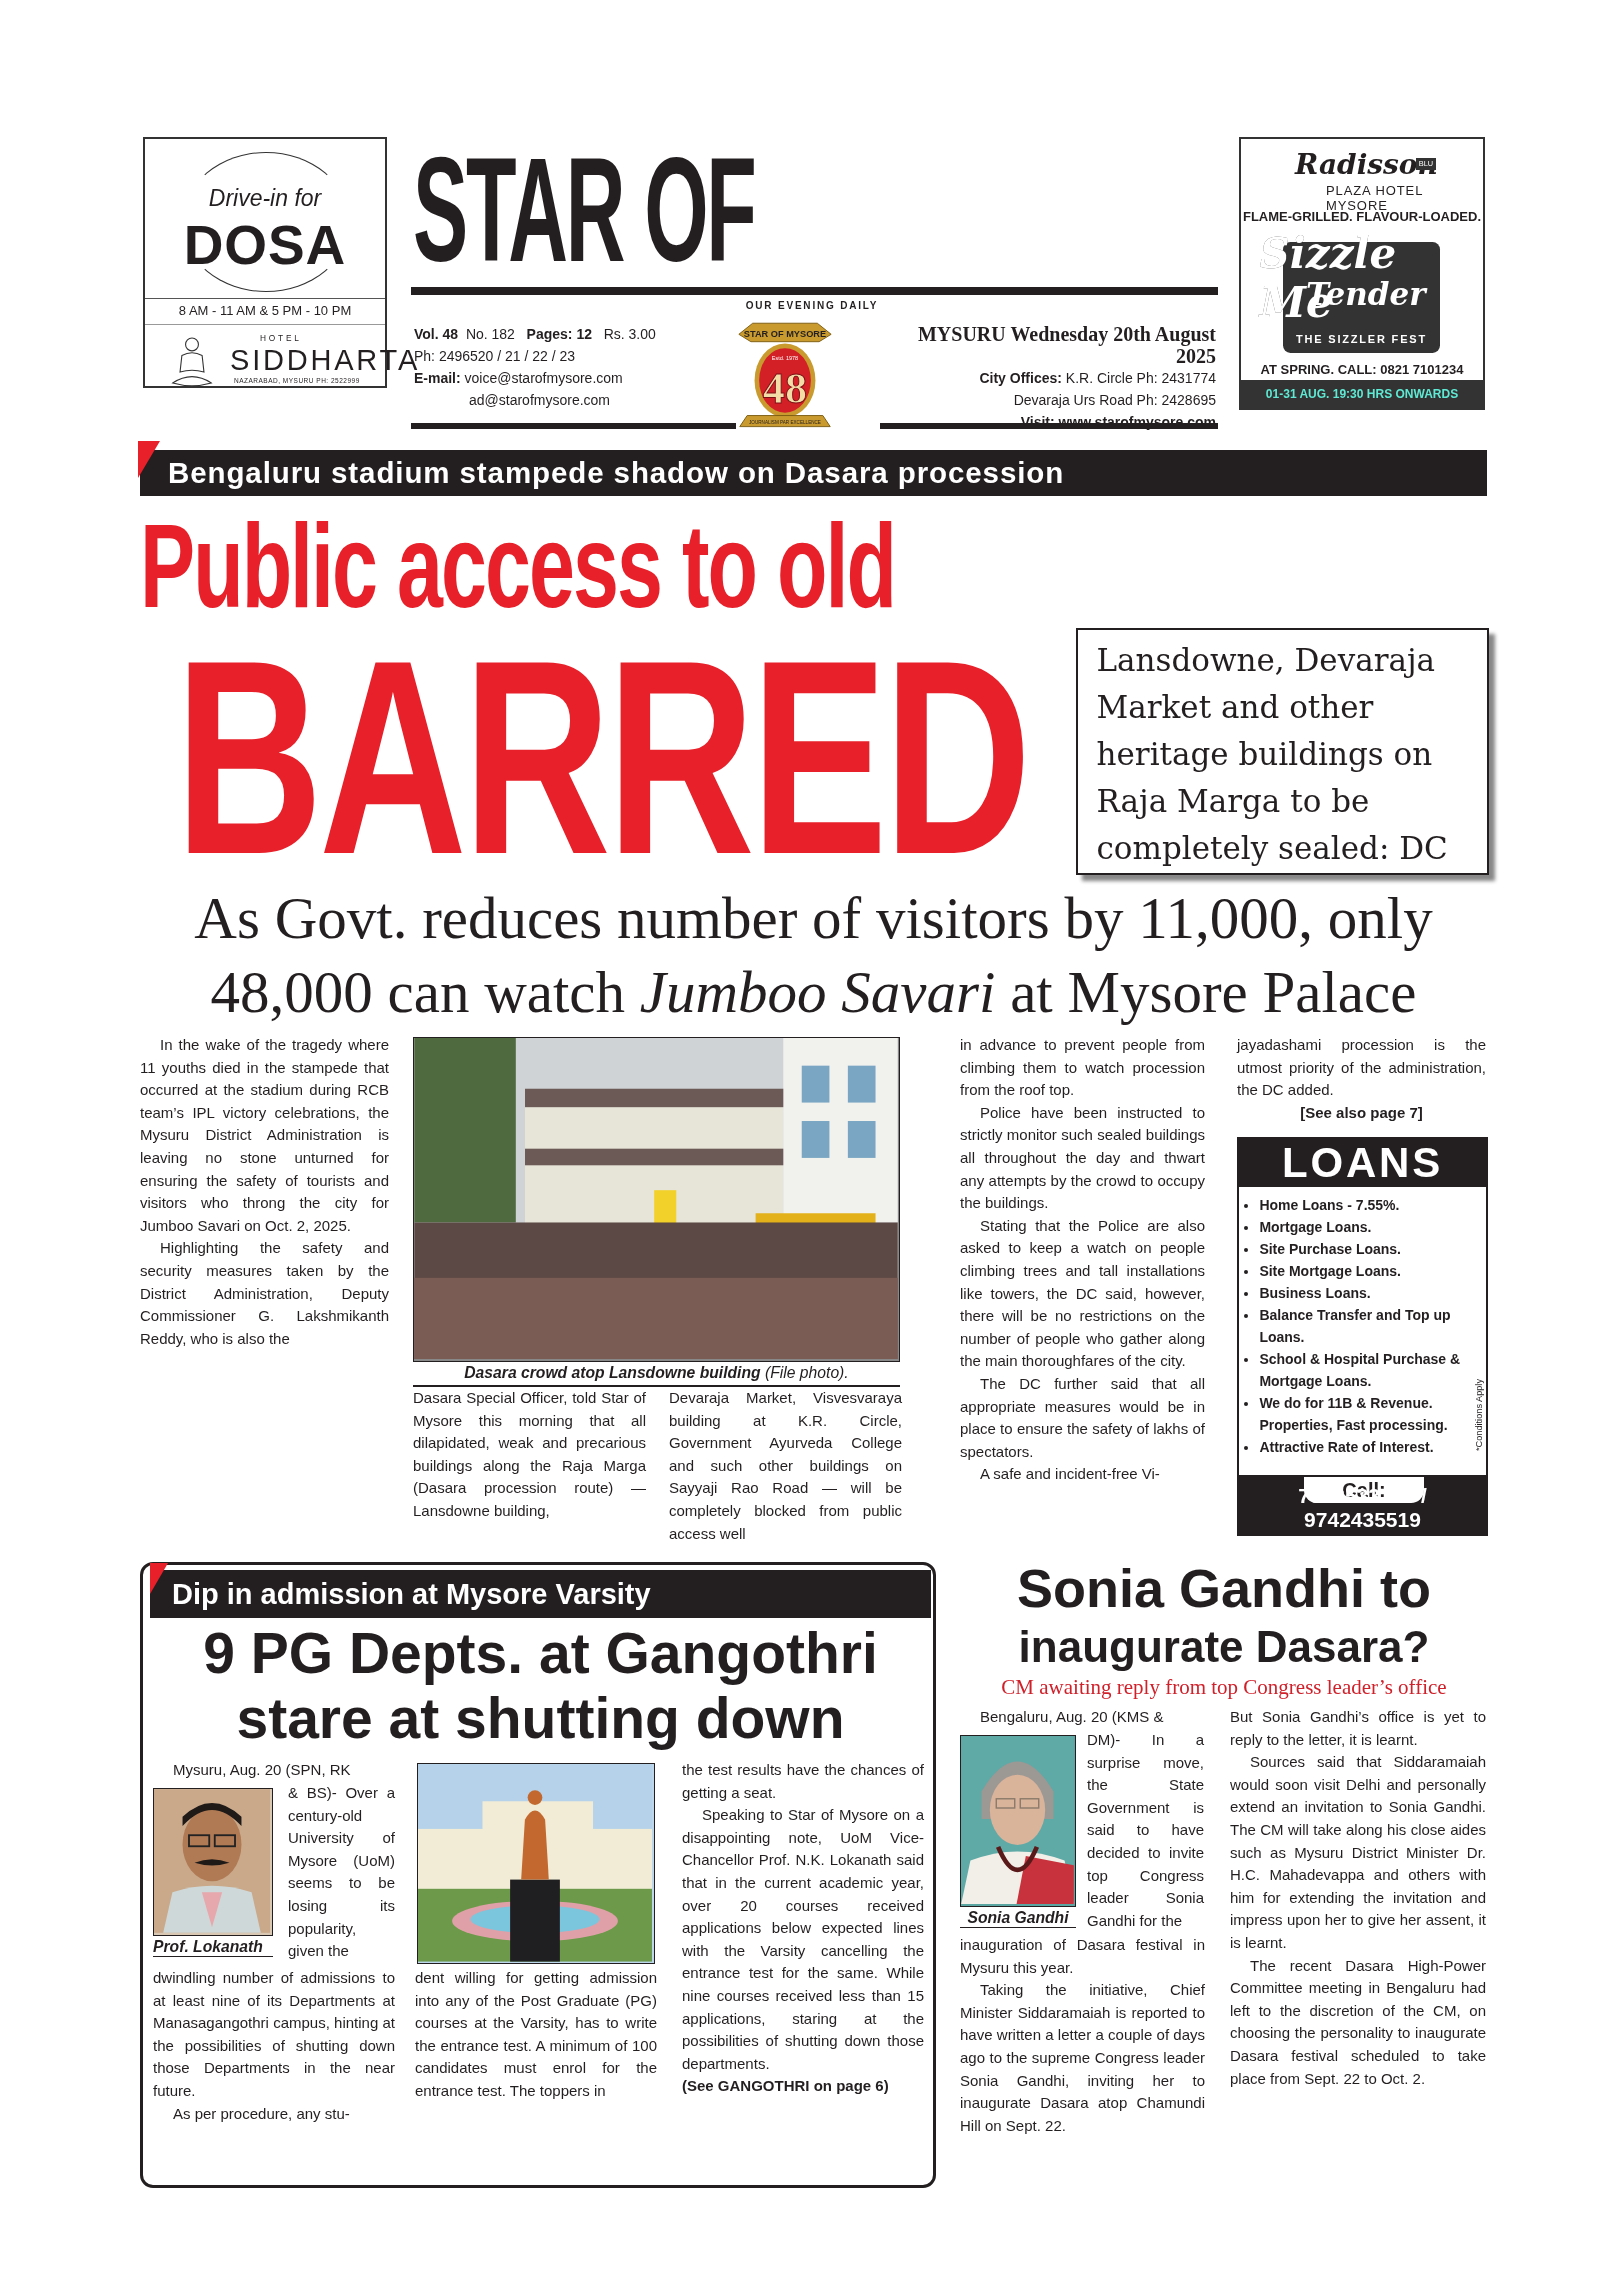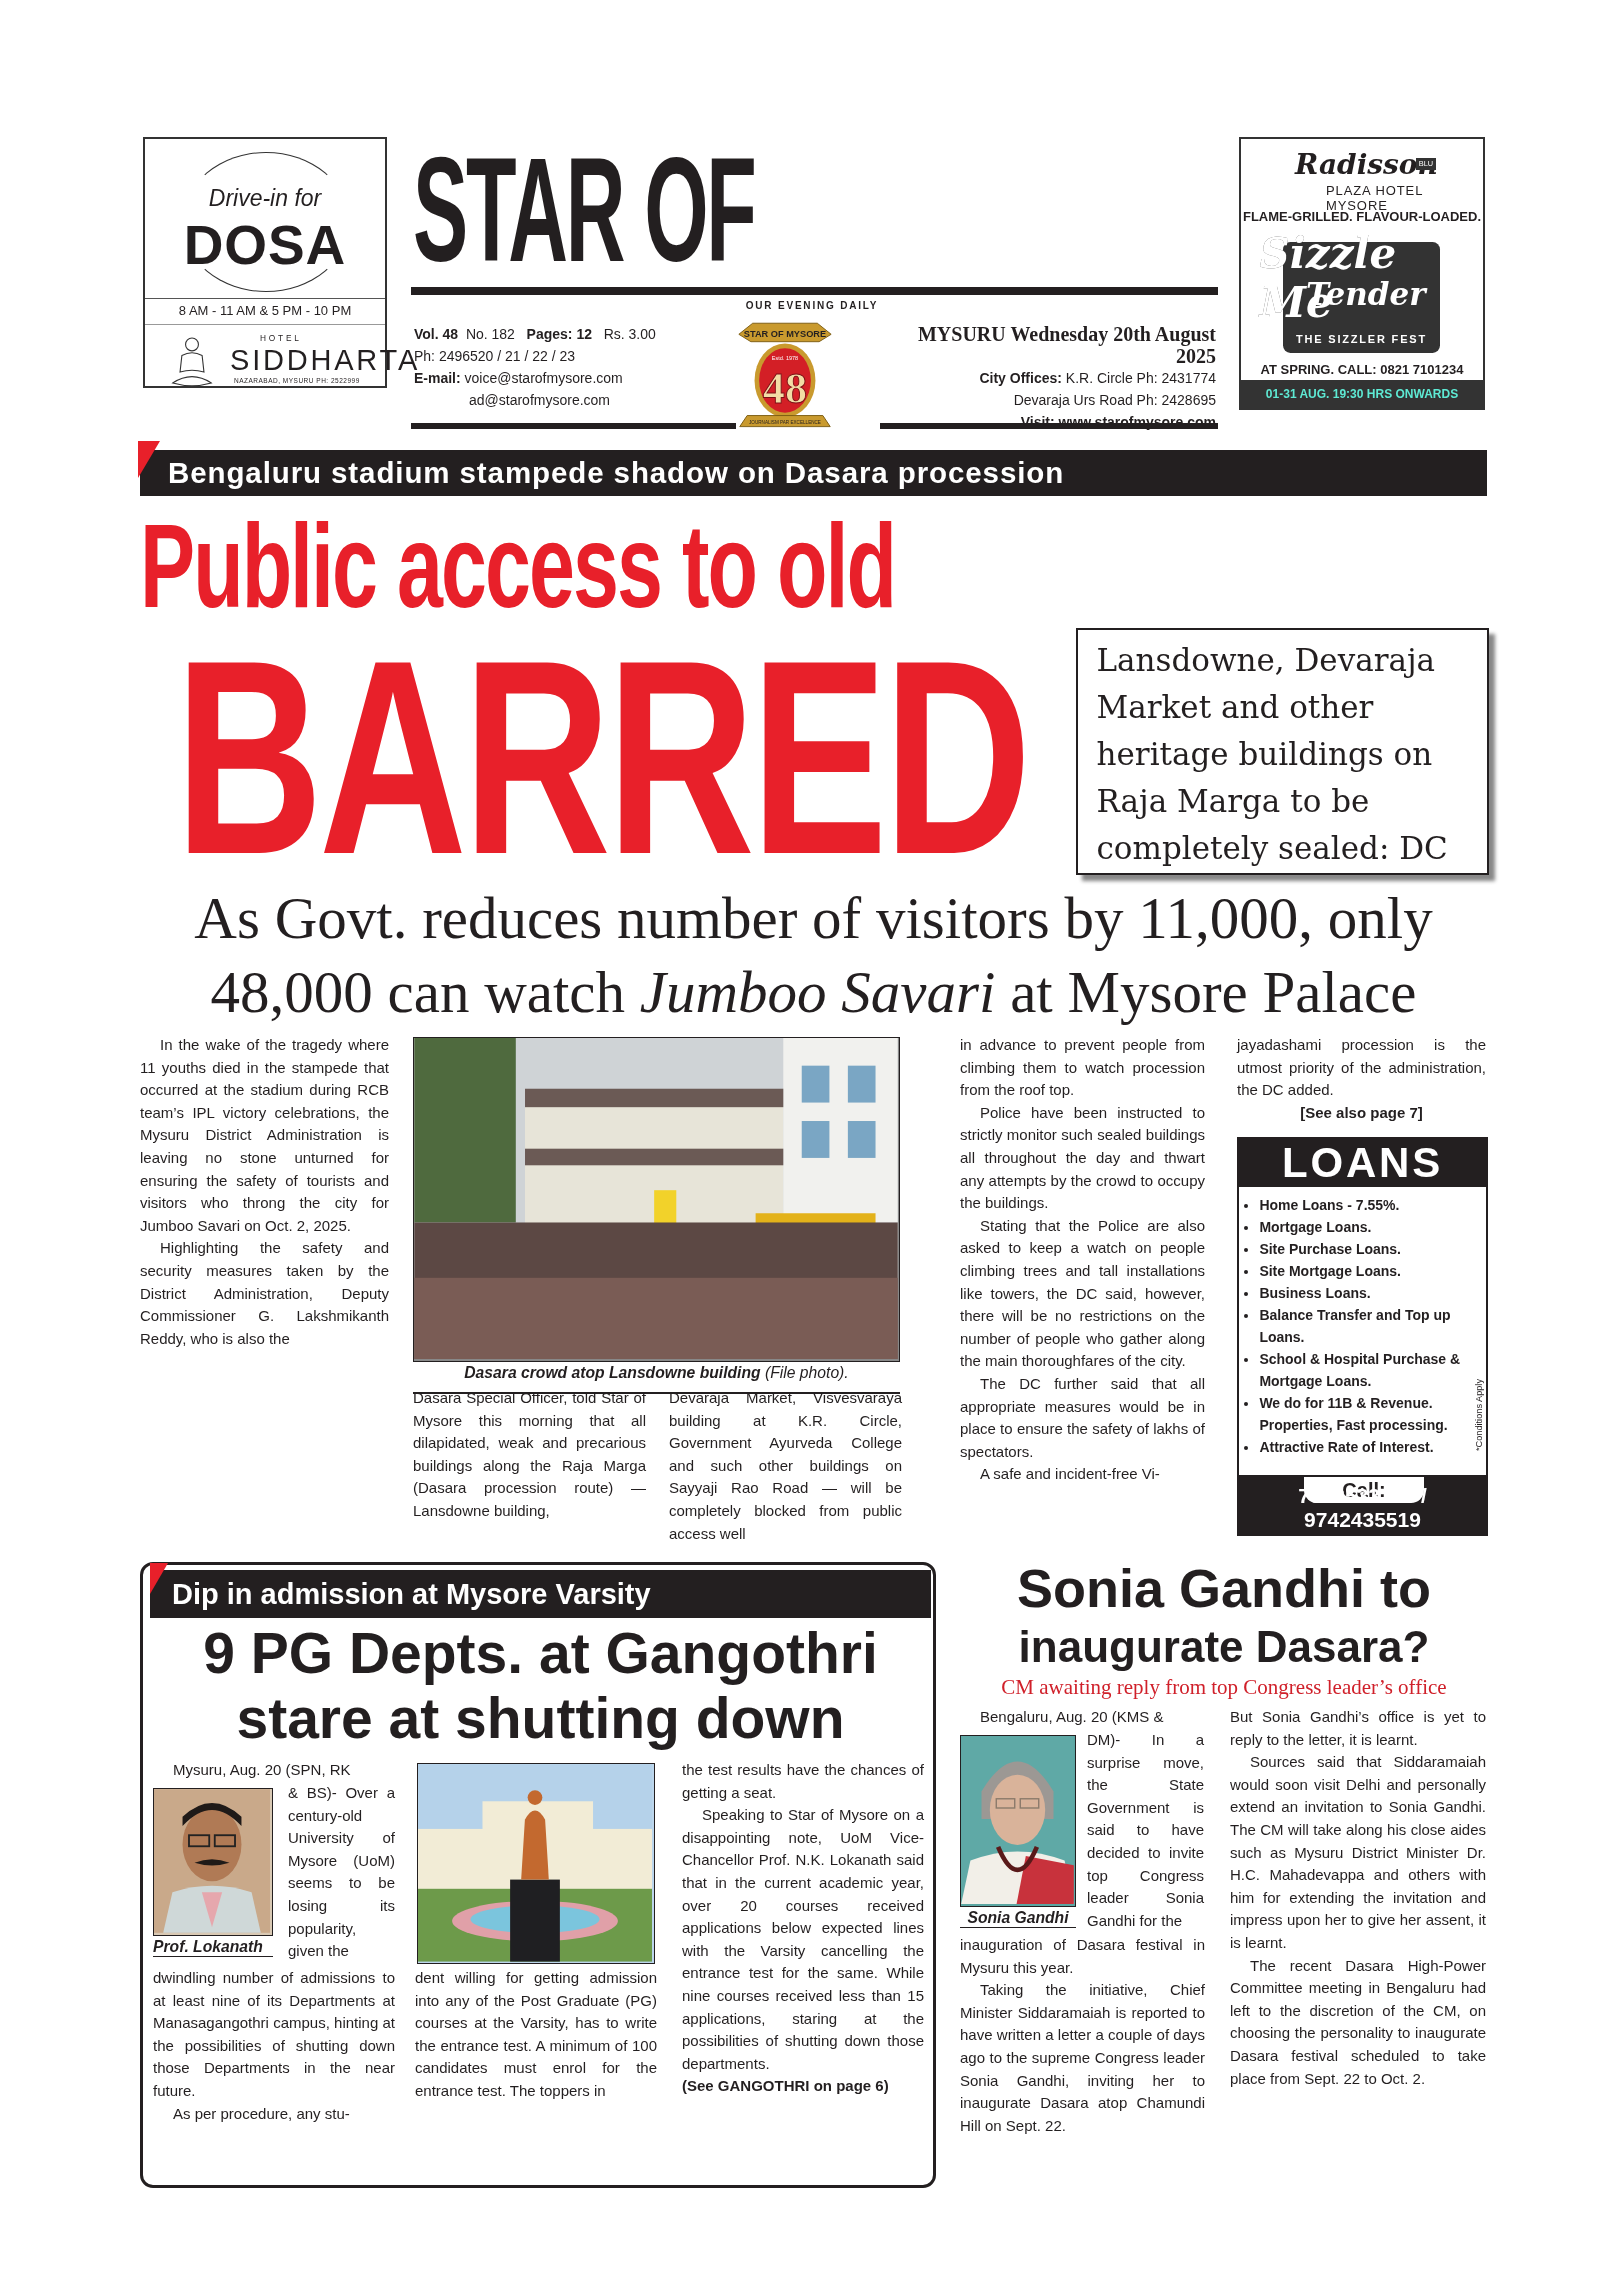--- a/index.html
+++ b/index.html
@@ -56,21 +56,21 @@
 
   .subhead { left:140px; top:881px; width:1347px; text-align:center; font-family:"Liberation Serif", serif; font-size:59px; line-height:74px; }
   .subhead i { font-style:italic; }
 
   
   .col { font-size:15px; line-height:22.6px; text-align:justify; hyphens:manual; }
   .col p { margin:0; text-indent:20px; }
   .col p.noind { text-indent:0; }
   .col-a { left:140px; top:1034px; width:249px; }
   .photo1 { left:413px; top:1037px; width:487px; height:325px; border:1.8px solid #231f20; box-sizing:border-box; overflow:hidden; background:#888; }
-  .caption1 { left:413px; top:1364px; width:487px; text-align:center; font-size:15.7px; font-weight:bold; font-style:italic; border-bottom:2.8px solid #231f20; padding-bottom:10px; }
+  .caption1 { left:413px; top:1364px; width:487px; text-align:center; font-size:15.7px; font-weight:bold; font-style:italic; border-bottom:2.8px solid #231f20; padding-bottom:3px; }
   .caption1 span.lt { font-weight:normal; }
   .col-b { left:413px; top:1387px; width:233px; }
   .col-c { left:669px; top:1387px; width:233px; }
   .col-d { left:960px; top:1034px; width:245px; }
   .col-e { left:1237px; top:1034px; width:249px; }
   .seealso { left:1237px; top:1104px; width:249px; text-align:center; font-weight:bold; font-size:15px; }
 
   
   .loans { left:1237px; top:1137px; width:251px; height:399px; border:2.8px solid #231f20; box-sizing:border-box; }
   .loans .hd { position:absolute; left:0; top:0; width:100%; height:48px; background:#231f20; color:#fff; text-align:center; font-size:42px; font-weight:bold; line-height:48px; letter-spacing:2.8px; }

